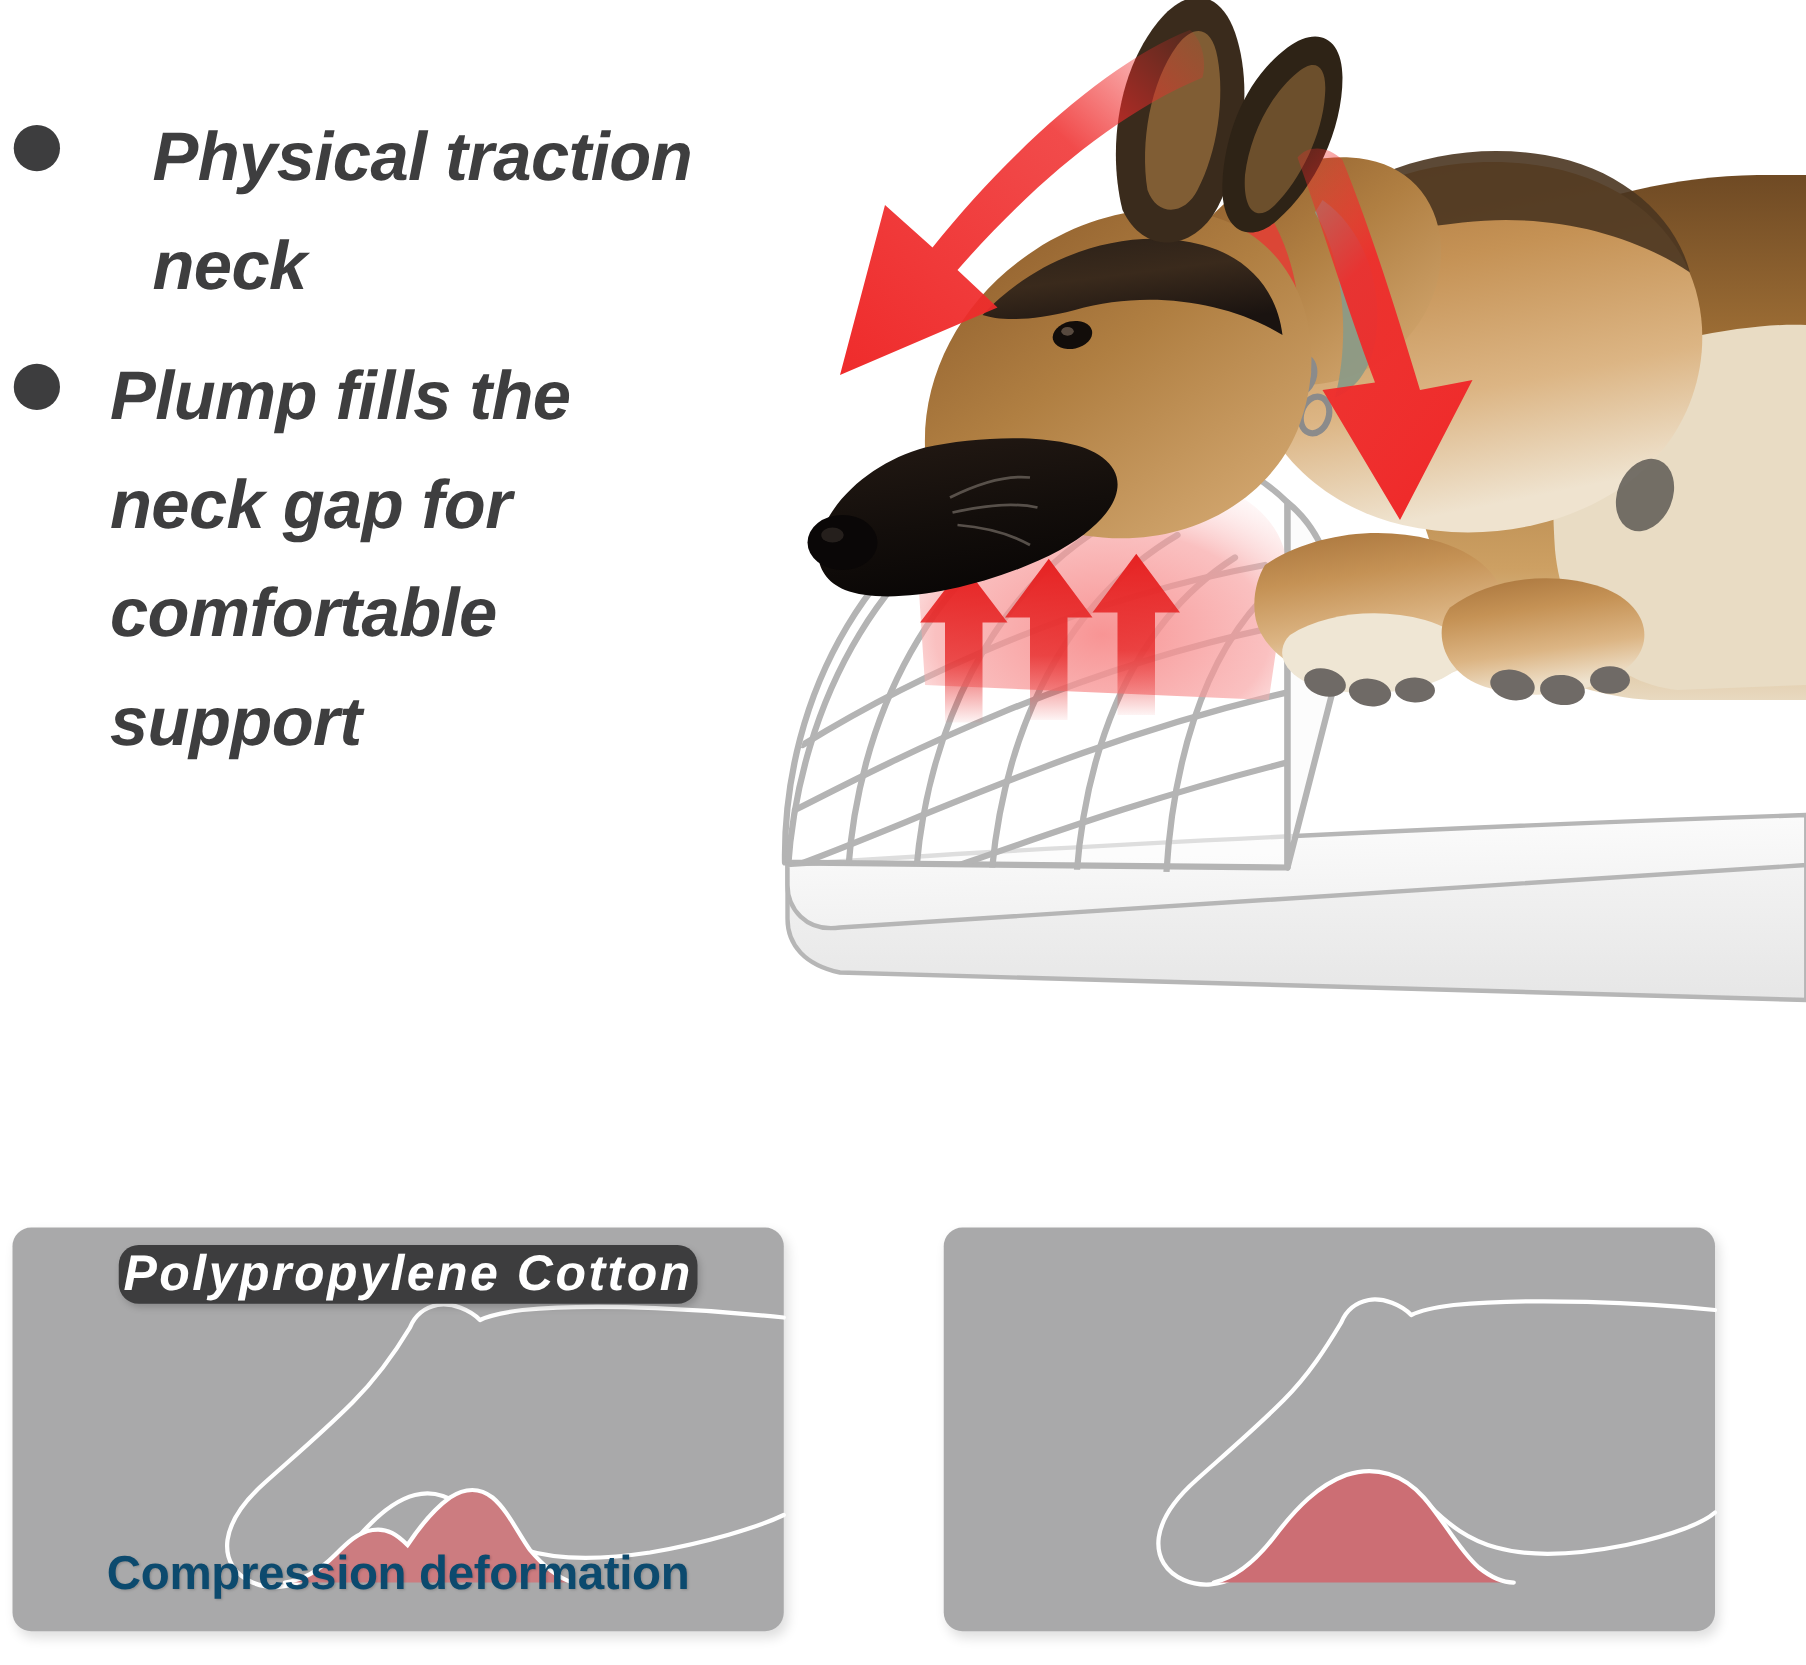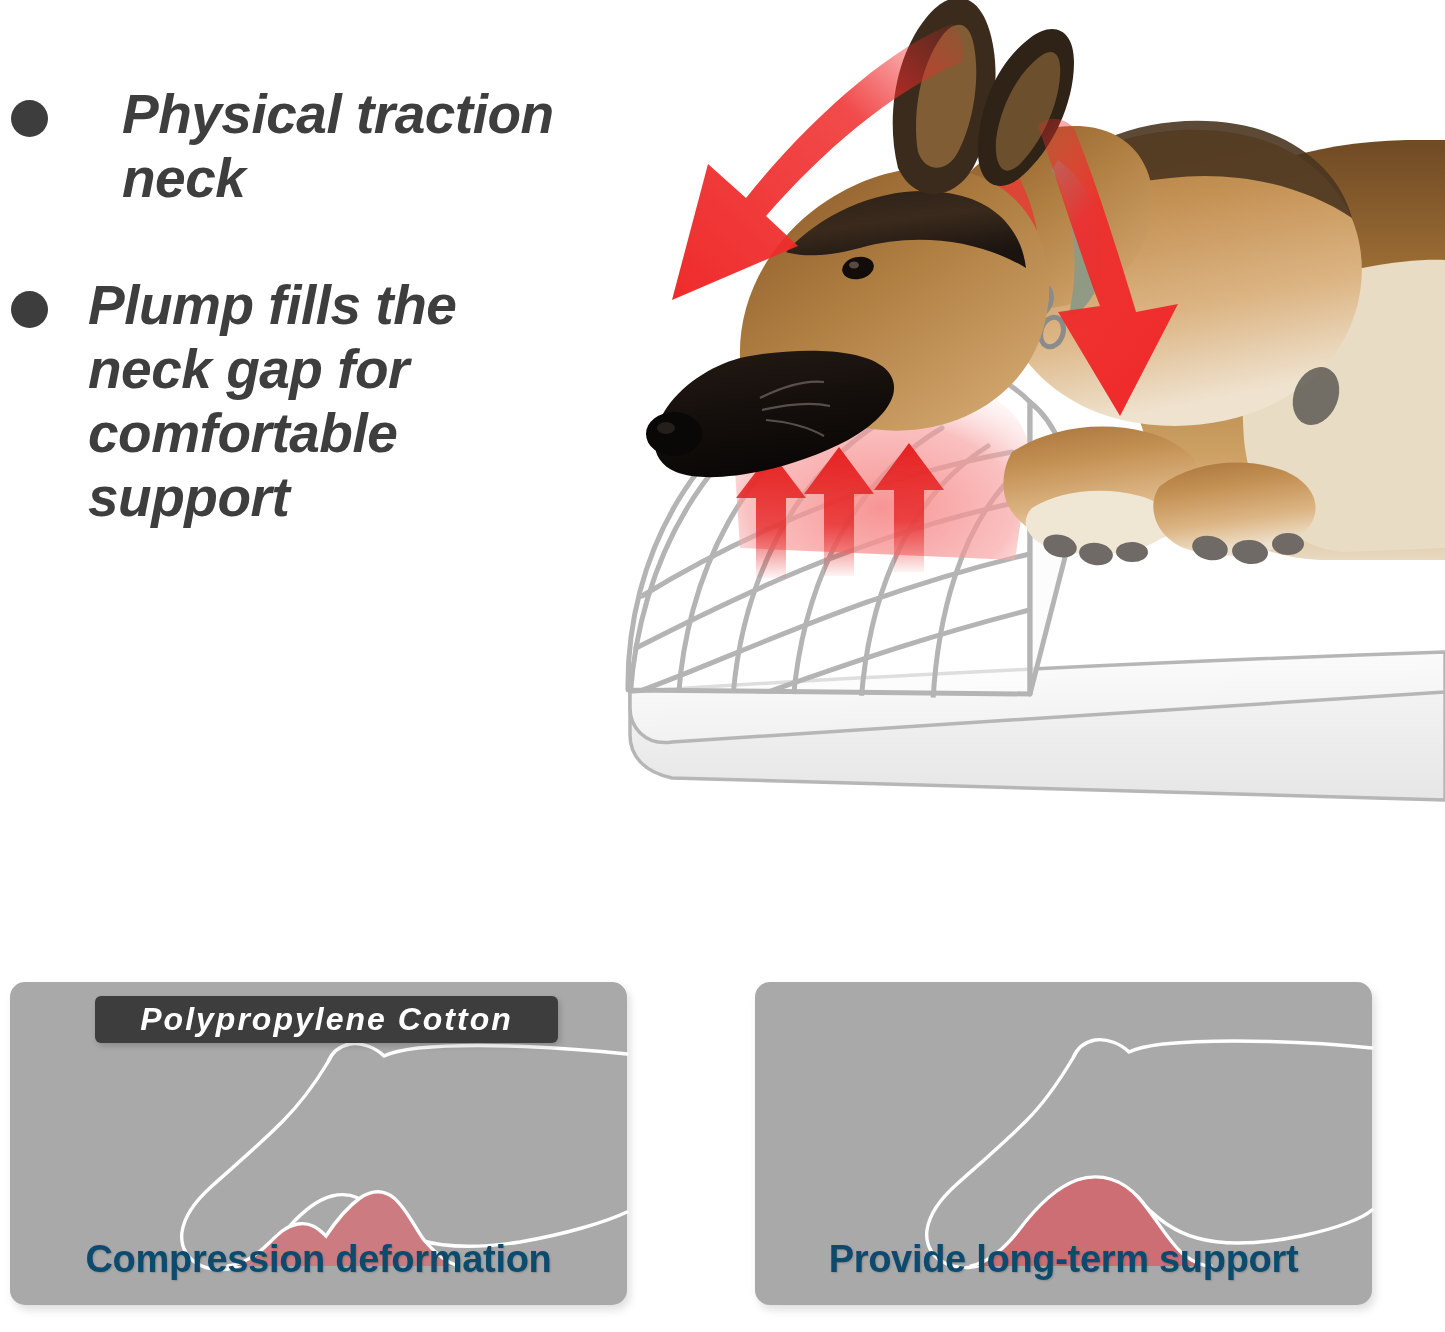--- a/index.html
+++ b/index.html
@@ -11,21 +11,21 @@
   .stage{position:absolute;inset:0;width:1445px;height:1332px;background:#fff;}
 
   
   .bullet-list{position:absolute;left:0;top:0;width:700px;height:620px;}
   .bullet-row{position:absolute;display:flex;align-items:flex-start;}
   .dot{
     width:37px;height:37px;border-radius:50%;
     background:#3d3d3e;flex:0 0 auto;
   }
   .btext{
-    margin-left:0;font-size:55px;line-height:64px;font-weight:700;
+    margin-left:0;font-size:55px;line-height:87px;font-weight:700;
     font-style:italic;color:#3e3e3f;letter-spacing:-0.5px;
     white-space:pre-line;
   }
   #bullet-0{left:11px;top:82px;}
   #bullet-0 .dot{margin-top:18px;}
   #bullet-0 .btext{margin-left:74px;}
   #bullet-1{left:11px;top:273px;}
   #bullet-1 .dot{margin-top:18px;}
   #bullet-1 .btext{margin-left:40px;}
 
@@ -44,24 +44,24 @@
   #panel-left{left:10px;width:617px;}
   #panel-right{left:755px;width:617px;}
   .panel-art{position:absolute;left:0;top:0;width:100%;height:100%;overflow:visible;}
   .panel-caption{
     position:absolute;left:0;right:0;bottom:24px;
     text-align:center;color:#0c4a6e;font-weight:700;
     font-size:38px;letter-spacing:-0.3px;
     text-shadow:1px 1px 2px rgba(0,0,0,0.18);
   }
   .pill{
-    position:absolute;height:47px;border-radius:6px;
+    position:absolute;height:47px;border-radius:16px;
     background:#3d3d3e;color:#fff;
     display:flex;align-items:center;justify-content:center;
-    font-weight:700;font-style:italic;font-size:32px;letter-spacing:2.0px;
+    font-weight:700;font-style:italic;font-size:40px;letter-spacing:2.0px;
     box-shadow:2px 3px 6px rgba(0,0,0,0.18);
     white-space:nowrap;padding:0 22px;box-sizing:border-box;
   }
   #pill-left{left:85px;top:14px;width:463px;}
 </style>
 </head>
 <body>
 
 <div class="stage">
 
@@ -353,18 +353,17 @@
                    C 400 234, 412 258, 428 272
                    C 438 280, 448 284, 456 284 Z" fill="#cc6e74"></path>
         </g>
         <g fill="none" stroke="#ffffff" stroke-width="3.4" stroke-linecap="round">
           <path d="M216 284 C 234 280, 250 266, 264 248 C 282 224, 300 206, 322 198
                    C 346 190, 368 198, 384 216 C 400 234, 412 258, 428 272
                    C 438 280, 448 284, 456 284"></path>
         </g>
       </svg>
 
-      <div class="panel-caption">Provide long-term support</div>
     </div>
 
   </div>
 
 </div>
 
 </body></html>

